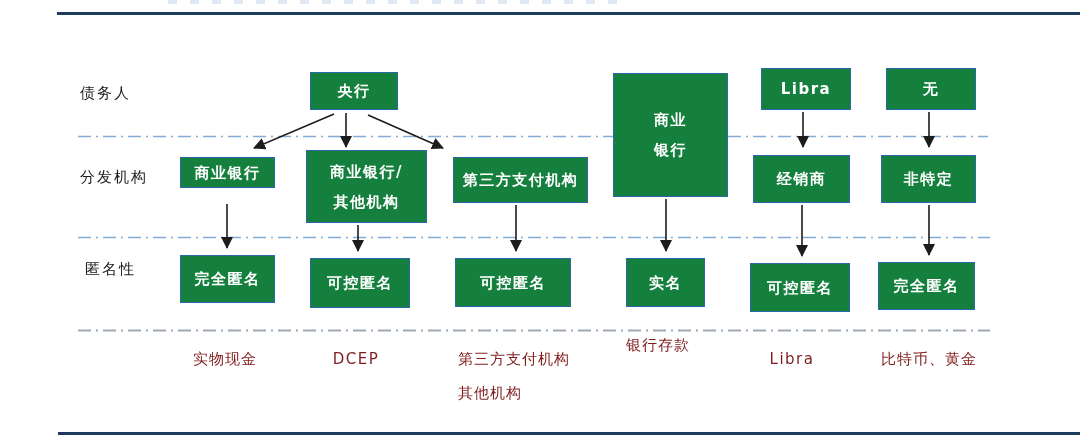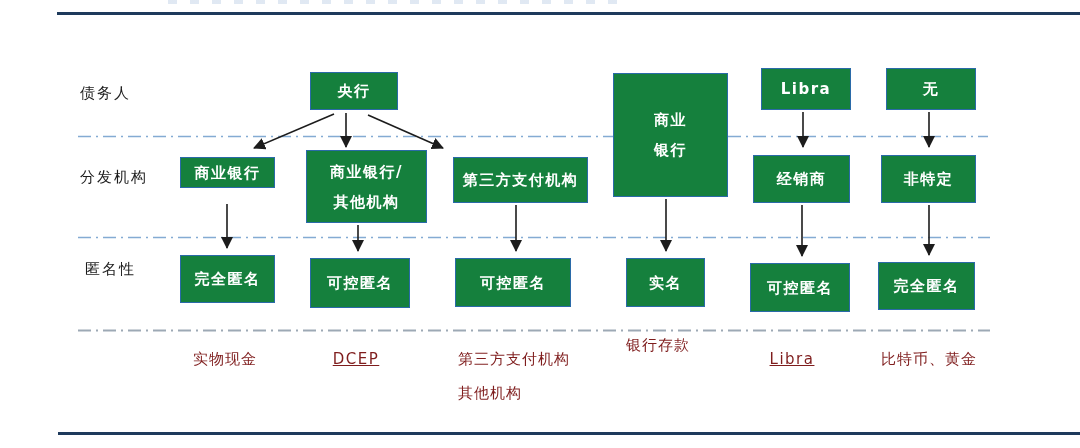--- a/index.html
+++ b/index.html
@@ -35,21 +35,21 @@
   
   .row-label{
     position:absolute;z-index:2;color:#1c1c1c;font-size:15px;letter-spacing:2px;white-space:nowrap;
   }
 
   
   .col-label{
     position:absolute;z-index:2;color:#7f1d1d;font-size:15px;letter-spacing:1px;white-space:nowrap;
     transform:translateX(-50%);
   }
-  .col-label.latin{letter-spacing:1.5px;text-decoration:underline;}
+  .col-label.latin{letter-spacing:1.5px;}
   .col-label.two-line{transform:none;text-align:left;}
   .col-label.two-line .ln{display:block;margin-bottom:15px;}
 </style>
 </head>
 <body>
 
 <div class="stage">
 
   <div class="top-fragments"></div>
   <div class="rule top"></div>

